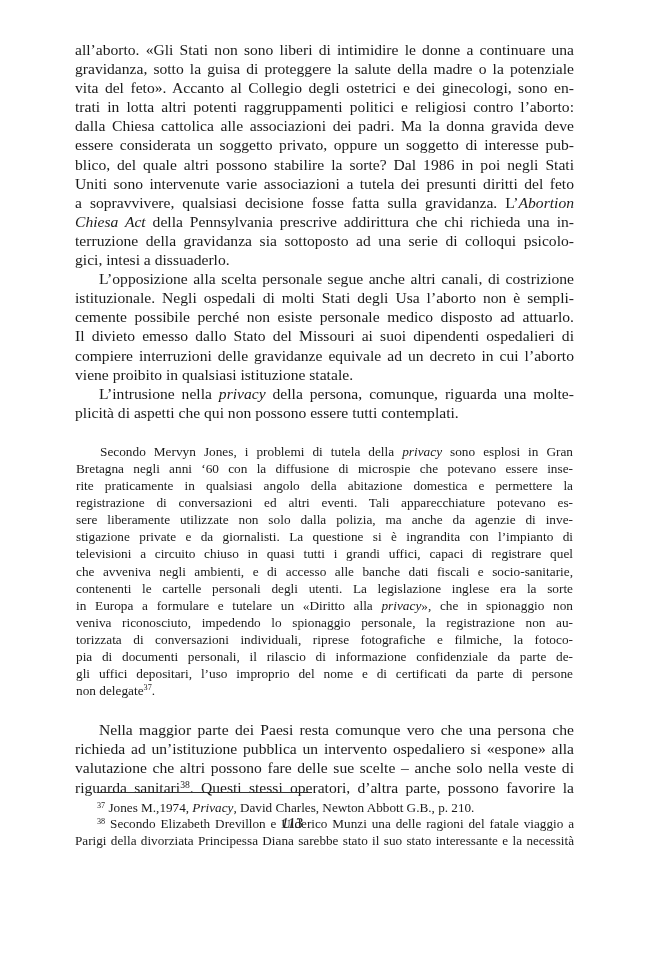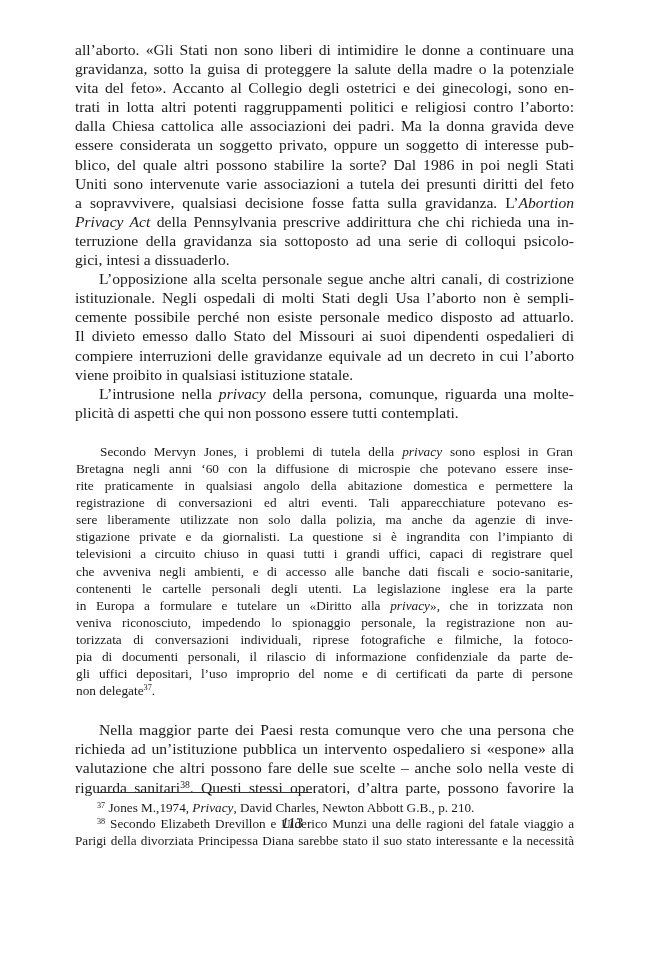--- a/index.html
+++ b/index.html
@@ -29,21 +29,21 @@
     <p>
       <span class="jl">all’aborto. «Gli Stati non sono liberi di intimidire le donne a continuare una</span>
       <span class="jl">gravidanza, sotto la guisa di proteggere la salute della madre o la potenziale</span>
       <span class="jl">vita del feto». Accanto al Collegio degli ostetrici e dei ginecologi, sono en-</span>
       <span class="jl">trati in lotta altri potenti raggruppamenti politici e religiosi contro l’aborto:</span>
       <span class="jl">dalla Chiesa cattolica alle associazioni dei padri. Ma la donna gravida deve</span>
       <span class="jl">essere considerata un soggetto privato, oppure un soggetto di interesse pub-</span>
       <span class="jl">blico, del quale altri possono stabilire la sorte? Dal 1986 in poi negli Stati</span>
       <span class="jl">Uniti sono intervenute varie associazioni a tutela dei presunti diritti del feto</span>
       <span class="jl"><span>a sopravvivere, qualsiasi decisione fosse fatta sulla gravidanza. L’</span><i>Abortion</i></span>
-      <span class="jl"><i>Privacy Act</i><span> della Pennsylvania prescrive addirittura che chi richieda una in-</span></span>
+      <span class="jl"><i>Chiesa Act</i><span> della Pennsylvania prescrive addirittura che chi richieda una in-</span></span>
       <span class="jl">terruzione della gravidanza sia sottoposto ad una serie di colloqui psicolo-</span>
       <span class="jl last">gici, intesi a dissuaderlo.</span>
     </p>
     <p class="indent">
       <span class="jl">L’opposizione alla scelta personale segue anche altri canali, di costrizione</span>
       <span class="jl" style="text-indent:0">istituzionale. Negli ospedali di molti Stati degli Usa l’aborto non è sempli-</span>
       <span class="jl" style="text-indent:0">cemente possibile perché non esiste personale medico disposto ad attuarlo.</span>
       <span class="jl" style="text-indent:0">Il divieto emesso dallo Stato del Missouri ai suoi dipendenti ospedalieri di</span>
       <span class="jl" style="text-indent:0">compiere interruzioni delle gravidanze equivale ad un decreto in cui l’aborto</span>
       <span class="jl last" style="text-indent:0">viene proibito in qualsiasi istituzione statale.</span>
@@ -57,22 +57,22 @@
   <div class="quote">
     <p>
       <span class="jl"><span>Secondo Mervyn Jones, i problemi di tutela della </span><i>privacy</i><span> sono esplosi in Gran</span></span>
       <span class="jl" style="text-indent:0">Bretagna negli anni ‘60 con la diffusione di microspie che potevano essere inse-</span>
       <span class="jl" style="text-indent:0">rite praticamente in qualsiasi angolo della abitazione domestica e permettere la</span>
       <span class="jl" style="text-indent:0">registrazione di conversazioni ed altri eventi. Tali apparecchiature potevano es-</span>
       <span class="jl" style="text-indent:0">sere liberamente utilizzate non solo dalla polizia, ma anche da agenzie di inve-</span>
       <span class="jl" style="text-indent:0">stigazione private e da giornalisti. La questione si è ingrandita con l’impianto di</span>
       <span class="jl" style="text-indent:0">televisioni a circuito chiuso in quasi tutti i grandi uffici, capaci di registrare quel</span>
       <span class="jl" style="text-indent:0">che avveniva negli ambienti, e di accesso alle banche dati fiscali e socio-sanitarie,</span>
-      <span class="jl" style="text-indent:0">contenenti le cartelle personali degli utenti. La legislazione inglese era la parte</span>
-      <span class="jl" style="text-indent:0"><span>in Europa a formulare e tutelare un «Diritto alla </span><i>privacy</i><span>», che in torizzata non</span></span>
+      <span class="jl" style="text-indent:0">contenenti le cartelle personali degli utenti. La legislazione inglese era la sorte</span>
+      <span class="jl" style="text-indent:0"><span>in Europa a formulare e tutelare un «Diritto alla </span><i>privacy</i><span>», che in spionaggio non</span></span>
       <span class="jl" style="text-indent:0">veniva riconosciuto, impedendo lo spionaggio personale, la registrazione non au-</span>
       <span class="jl" style="text-indent:0">torizzata di conversazioni individuali, riprese fotografiche e filmiche, la fotoco-</span>
       <span class="jl" style="text-indent:0">pia di documenti personali, il rilascio di informazione confidenziale da parte de-</span>
       <span class="jl" style="text-indent:0">gli uffici depositari, l’uso improprio del nome e di certificati da parte di persone</span>
       <span class="jl last" style="text-indent:0"><span>non delegate</span><sup>37</sup><span>.</span></span>
     </p>
   </div>
 
   <div class="body-text after-quote">
     <p class="indent">

